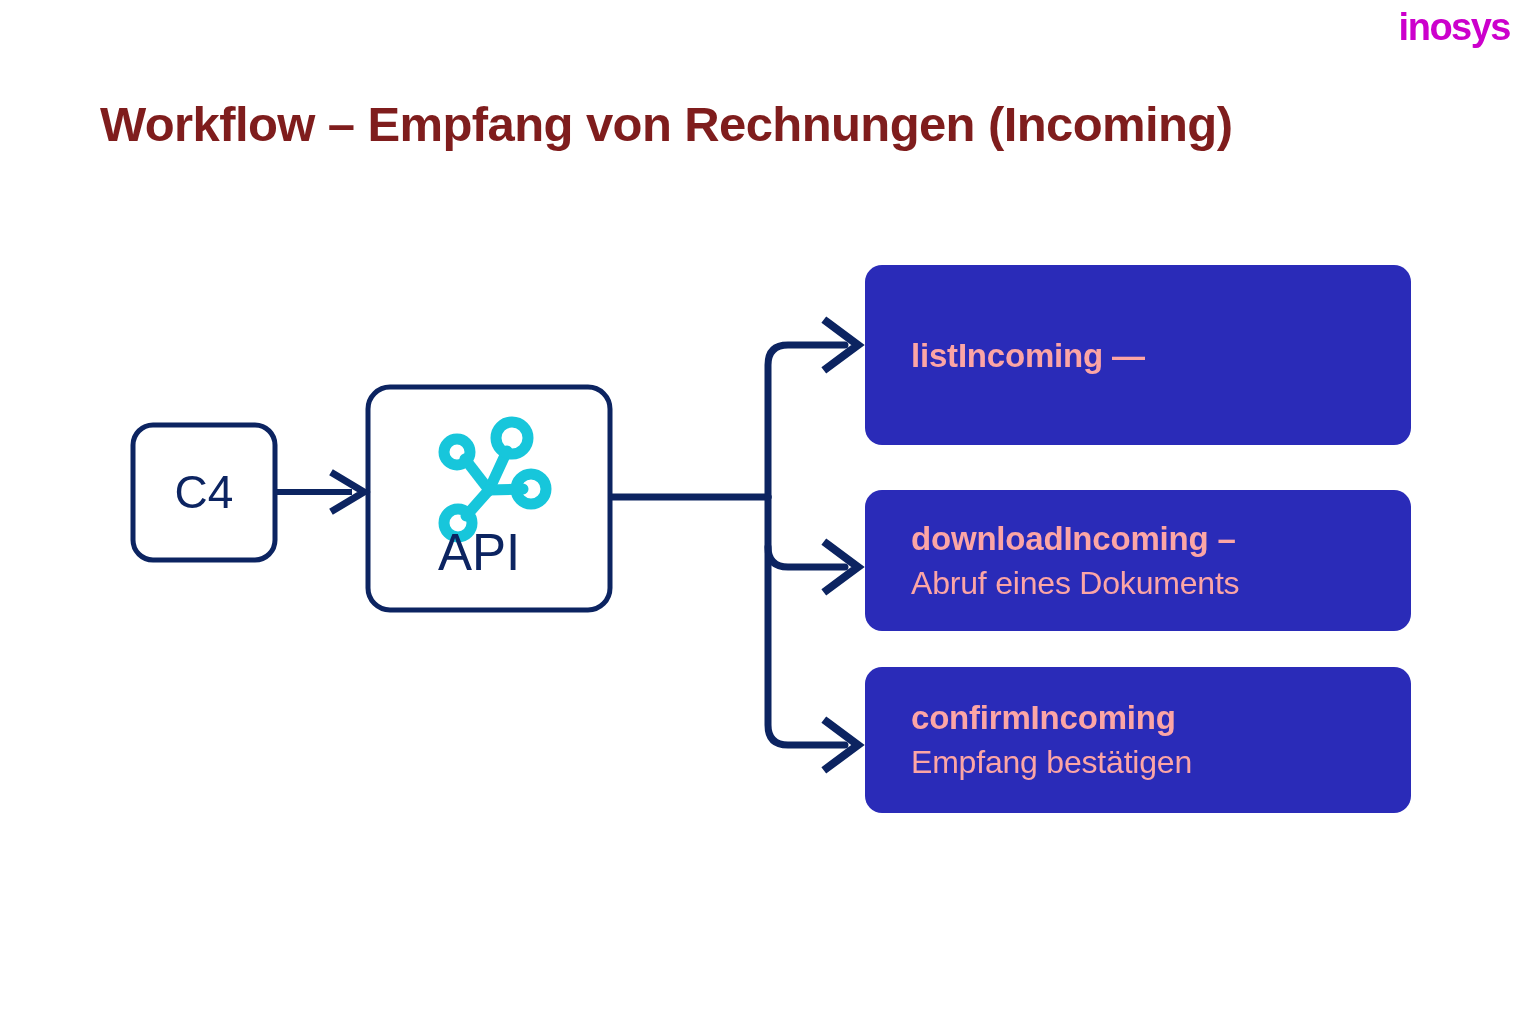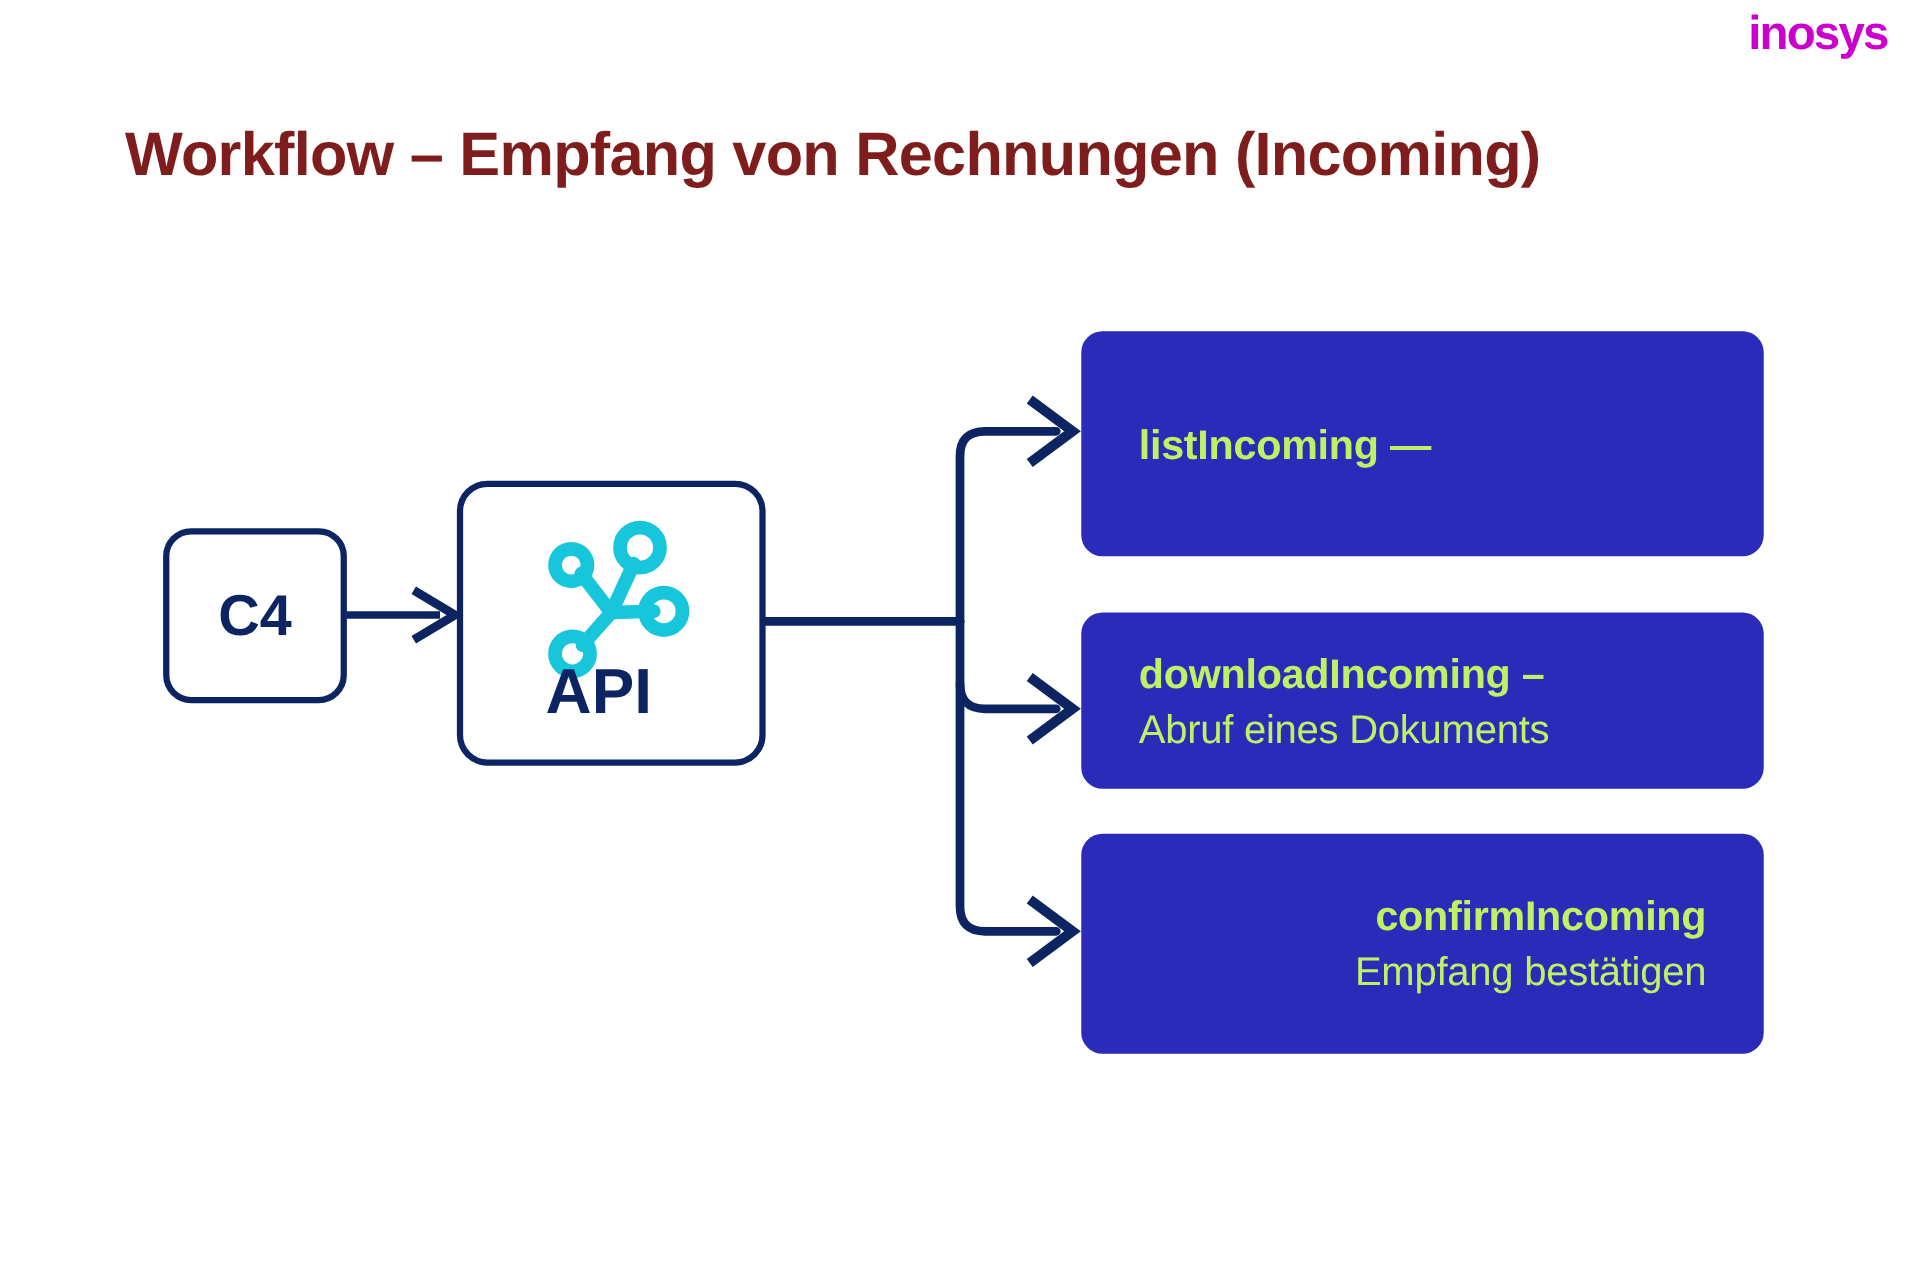--- a/index.html
+++ b/index.html
@@ -51,21 +51,21 @@
     left: 0;
     top: 0;
     width: 1536px;
     height: 1024px;
   }
 
   
   .node-label {
     position: absolute;
     color: #0C2461;
-    font-weight: bold;
+    font-weight: normal;
     text-align: center;
     pointer-events: none;
   }
   #c4-label {
     left: 131px;
     top: 462px;
     width: 146px;
     font-size: 46px;
     line-height: 60px;
   }
@@ -76,41 +76,41 @@
     font-size: 51px;
     line-height: 62px;
   }
 
   
   .card {
     position: absolute;
     background: #2A2BB8;
     border-radius: 17px;
     box-sizing: border-box;
-    color: #bef264;
+    color: #fca5a5;
     padding: 14px 46px;
     display: flex;
     flex-direction: column;
     justify-content: center;
   }
   .card .op {
     font-size: 33px;
     font-weight: bold;
     line-height: 45px;
     letter-spacing: -0.2px;
   }
   .card .desc {
     font-size: 32px;
     font-weight: normal;
     line-height: 45px;
     letter-spacing: -0.2px;
   }
   #card-1 { left: 865px; top: 265px; width: 546px; height: 180px; }
   #card-2 { left: 865px; top: 490px; width: 546px; height: 141px; }
-  #card-3 { left: 865px; top: 667px; width: 546px; height: 176px; text-align: right; }
+  #card-3 { left: 865px; top: 667px; width: 546px; height: 146px; }
 </style>
 </head>
 <body>
 
 <div id="slide">
 
   <div id="logo">inosys</div>
 
   <div id="title">Workflow – Empfang von Rechnungen (Incoming)</div>
 

